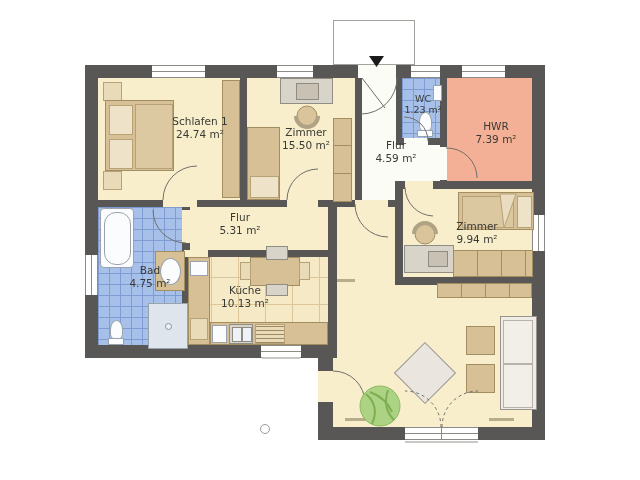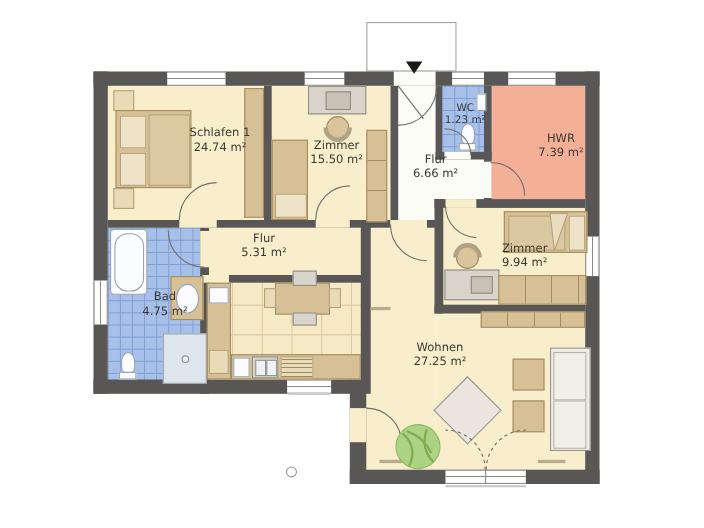--- a/index.html
+++ b/index.html
@@ -212,40 +212,40 @@
   <div class="room-label" style="left:200px;top:128px;">
     <span style="display:block">Schlafen 1</span>
     <span style="display:block">24.74 m²</span>
   </div>
   <div class="room-label" style="left:306px;top:139px;">
     <span style="display:block">Zimmer</span>
     <span style="display:block">15.50 m²</span>
   </div>
   <div class="room-label" style="left:396px;top:152px;">
     <span style="display:block">Flur</span>
-    <span style="display:block">6.66 m²</span>
+    <span style="display:block">4.59 m²</span>
   </div>
   <div class="room-label" style="left:423px;top:104px;font-size:9.5px;line-height:11px;">
     <span style="display:block">WC</span>
     <span style="display:block">1.23 m²</span>
   </div>
-  <div class="room-label" style="left:510px;top:133px;">
+  <div class="room-label" style="left:496px;top:133px;">
     <span style="display:block">HWR</span>
     <span style="display:block">7.39 m²</span>
   </div>
   <div class="room-label" style="left:477px;top:233px;">
     <span style="display:block">Zimmer</span>
     <span style="display:block">9.94 m²</span>
   </div>
   <div class="room-label" style="left:240px;top:224px;">
     <span style="display:block">Flur</span>
     <span style="display:block">5.31 m²</span>
   </div>
   <div class="room-label" style="left:150px;top:277px;">
     <span style="display:block">Bad</span>
     <span style="display:block">4.75 m²</span>
   </div>
-  <div class="room-label" style="left:400px;top:323px;">
-    <span style="display:block">Wohnen</span>
-    <span style="display:block">27.25 m²</span>
+  <div class="room-label" style="left:245px;top:297px;">
+    <span style="display:block">Küche</span>
+    <span style="display:block">10.13 m²</span>
   </div>
 
 </div>
 
 </body></html>

